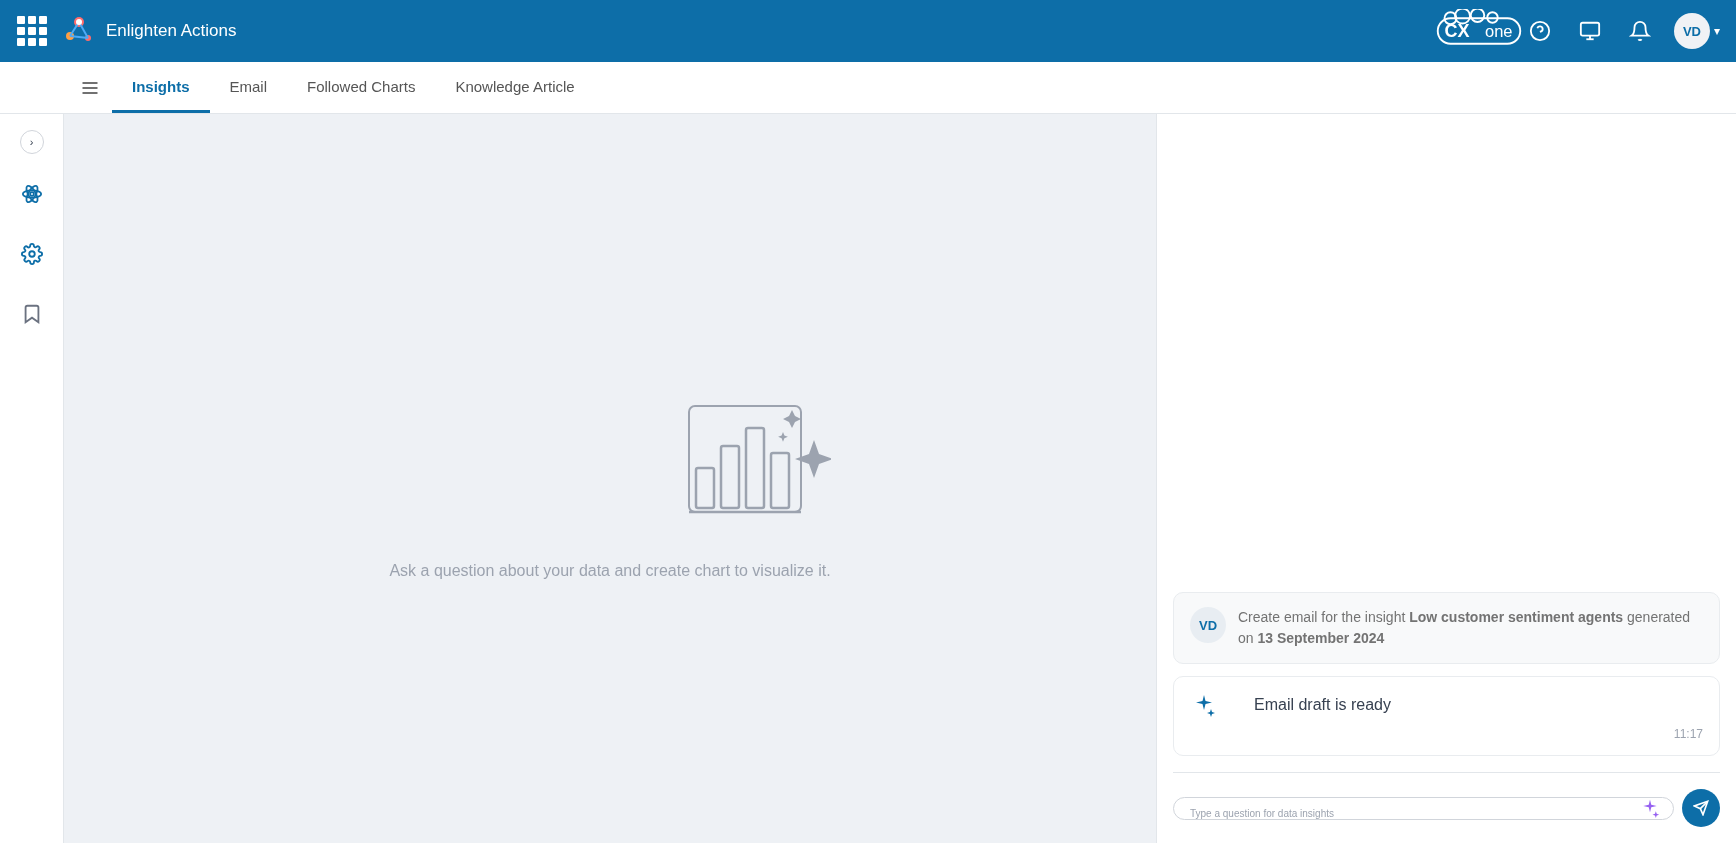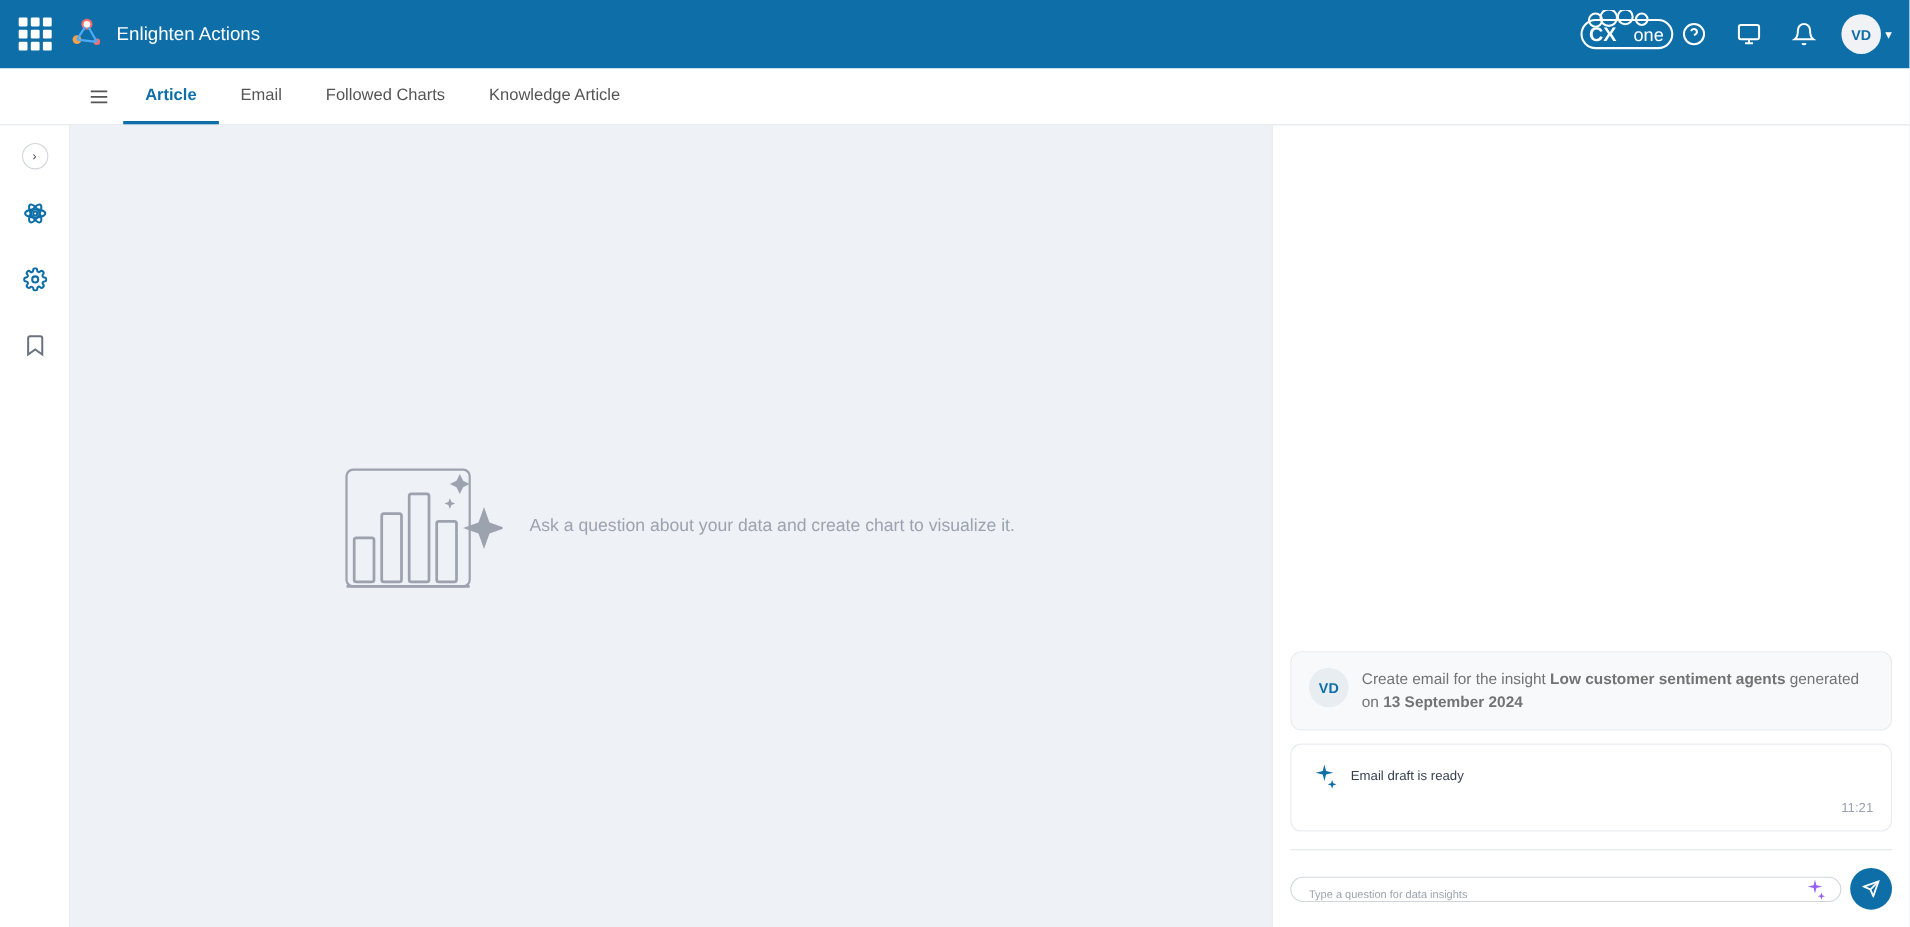--- a/index.html
+++ b/index.html
@@ -118,22 +118,22 @@
     .chart-panel {
       flex: 1;
       background: #eef1f5;
       display: flex;
       align-items: center;
       justify-content: center;
       flex-direction: column;
     }
     .chart-empty-state {
       display: flex;
-      flex-direction: row;
-      align-items: center;
+      flex-direction: column;
+      align-items: flex-end;
       gap: 24px;
     }
     .chart-empty-icon {
       width: 160px; height: 160px;
     }
     .chart-empty-text {
       color: #9ca3af;
       font-size: 16px;
     }
 
@@ -182,21 +182,21 @@
     }
     .ai-msg-header {
       display: flex;
       align-items: center;
       gap: 10px;
     }
     .ai-icon {
       width: 28px; height: 28px;
       display: flex; align-items: center; justify-content: center;
     }
-    .ai-text { font-size: 12px; color: #374151; }
+    .ai-text { font-size: 16px; color: #374151; margin-left: 26px; }
     .msg-timestamp {
       text-align: right;
       font-size: 12px;
       color: #9ca3af;
       margin-top: 8px;
     }
     .chat-divider {
       height: 1px;
       background: #e2e6ea;
       margin: 0 16px;
@@ -323,21 +323,21 @@
 </nav>
 
 <div class="tabs-bar">
   <button class="menu-icon-btn">
     <svg width="20" height="20" viewBox="0 0 24 24" fill="none" stroke="#555" stroke-width="2">
       <line x1="3" y1="6" x2="21" y2="6"></line>
       <line x1="3" y1="12" x2="21" y2="12"></line>
       <line x1="3" y1="18" x2="21" y2="18"></line>
     </svg>
   </button>
-  <div class="tab active">Article</div>
+  <div class="tab active">Insights</div>
   <div class="tab">Email</div>
   <div class="tab">Followed Charts</div>
   <div class="tab">Knowledge Article</div>
 </div>
 
 <div class="main-layout">
 
   <div class="left-sidebar">
     <div class="sidebar-collapse-btn">
       <span>›</span>
@@ -406,21 +406,21 @@
         <div class="ai-message-card">
           <div class="ai-msg-header">
             <div class="ai-icon">
               <svg width="24" height="24" viewBox="0 0 24 24" fill="none" xmlns="http://www.w3.org/2000/svg">
                 <path d="M12 2 L13.5 8 L20 9.5 L13.5 11 L12 17 L10.5 11 L4 9.5 L10.5 8 Z" fill="#0d6ea8"></path>
                 <path d="M19 16 L20 19 L23 20 L20 21 L19 24 L18 21 L15 20 L18 19 Z" fill="#0d6ea8"></path>
               </svg>
             </div>
             <div class="ai-text">Email draft is ready</div>
           </div>
-          <div class="msg-timestamp">11:21</div>
+          <div class="msg-timestamp">11:17</div>
         </div>
 
       </div>
 
       <div class="chat-divider"></div>
 
       <div class="chat-input-area">
         <div class="chat-input-wrapper">
           <input class="chat-input" type="text" placeholder="Type a question for data insights" style="">
           <div class="chat-input-icon">

